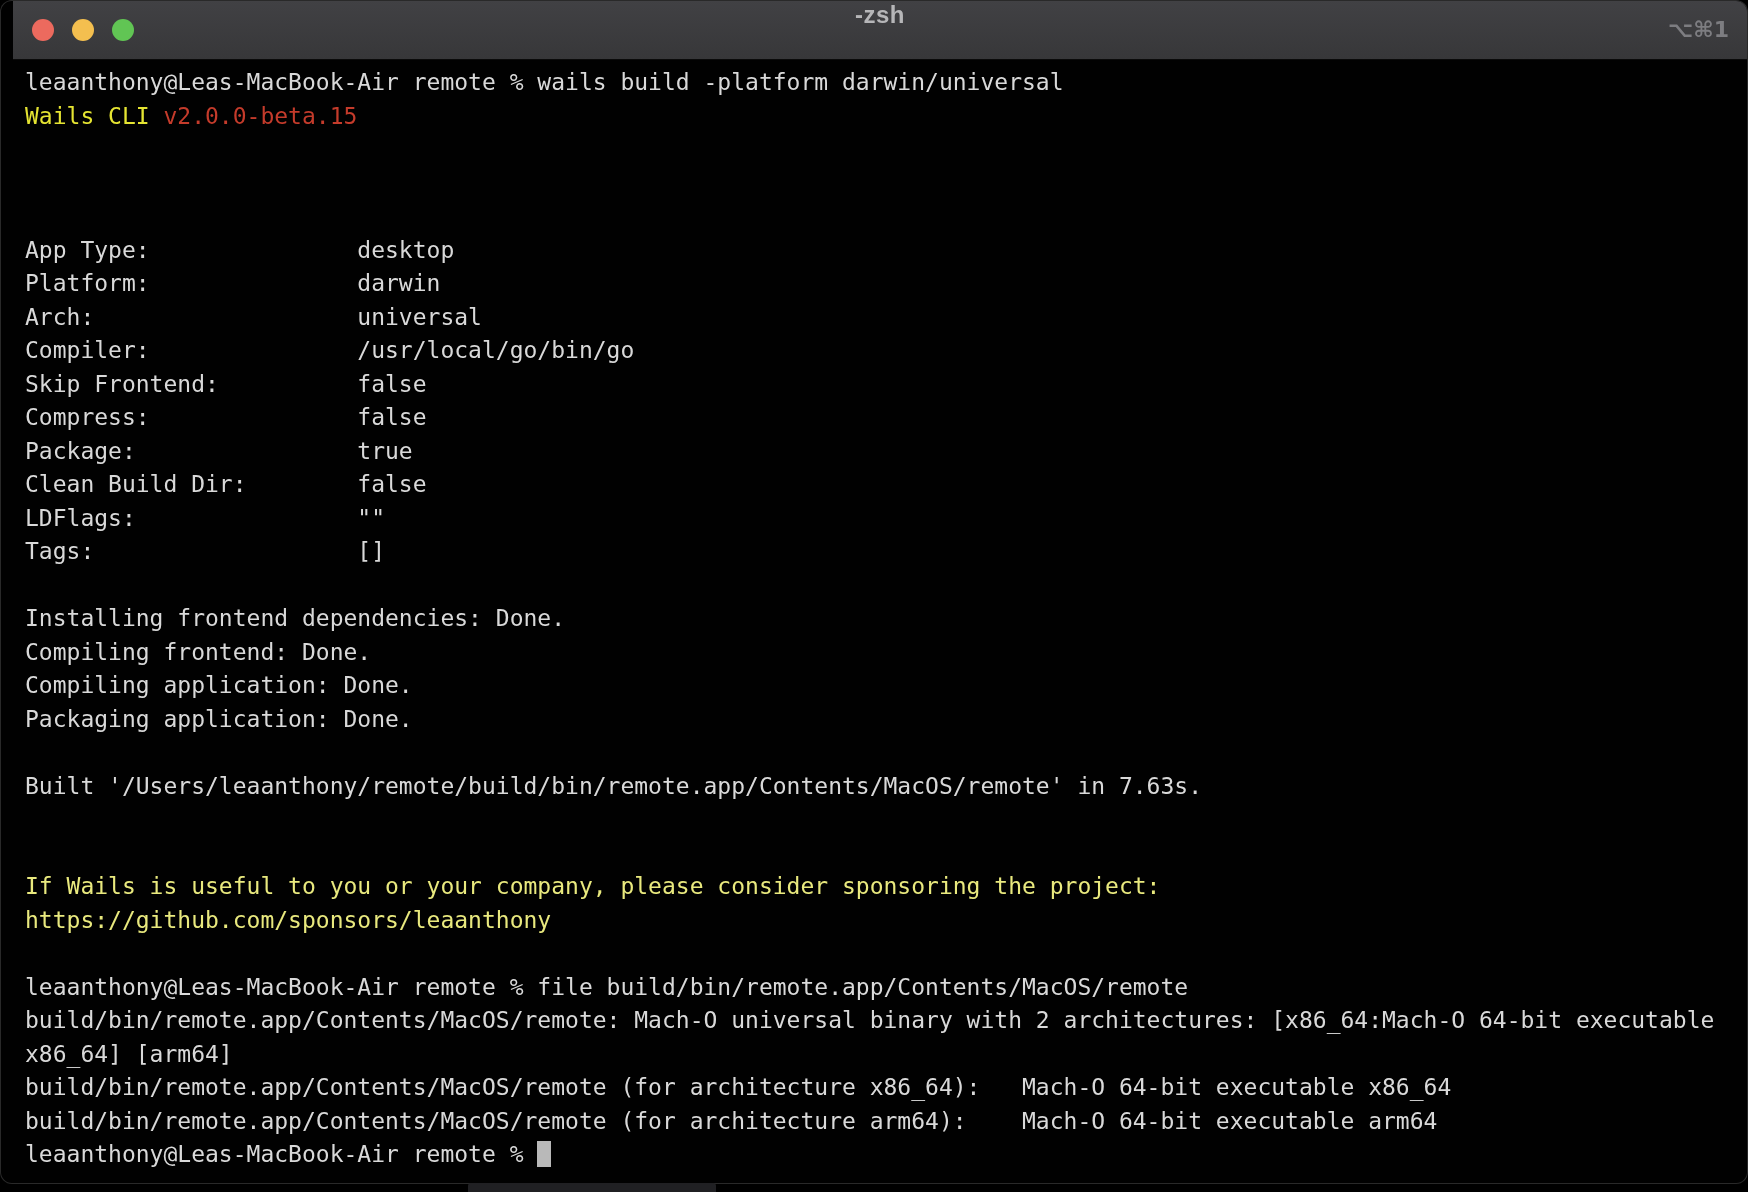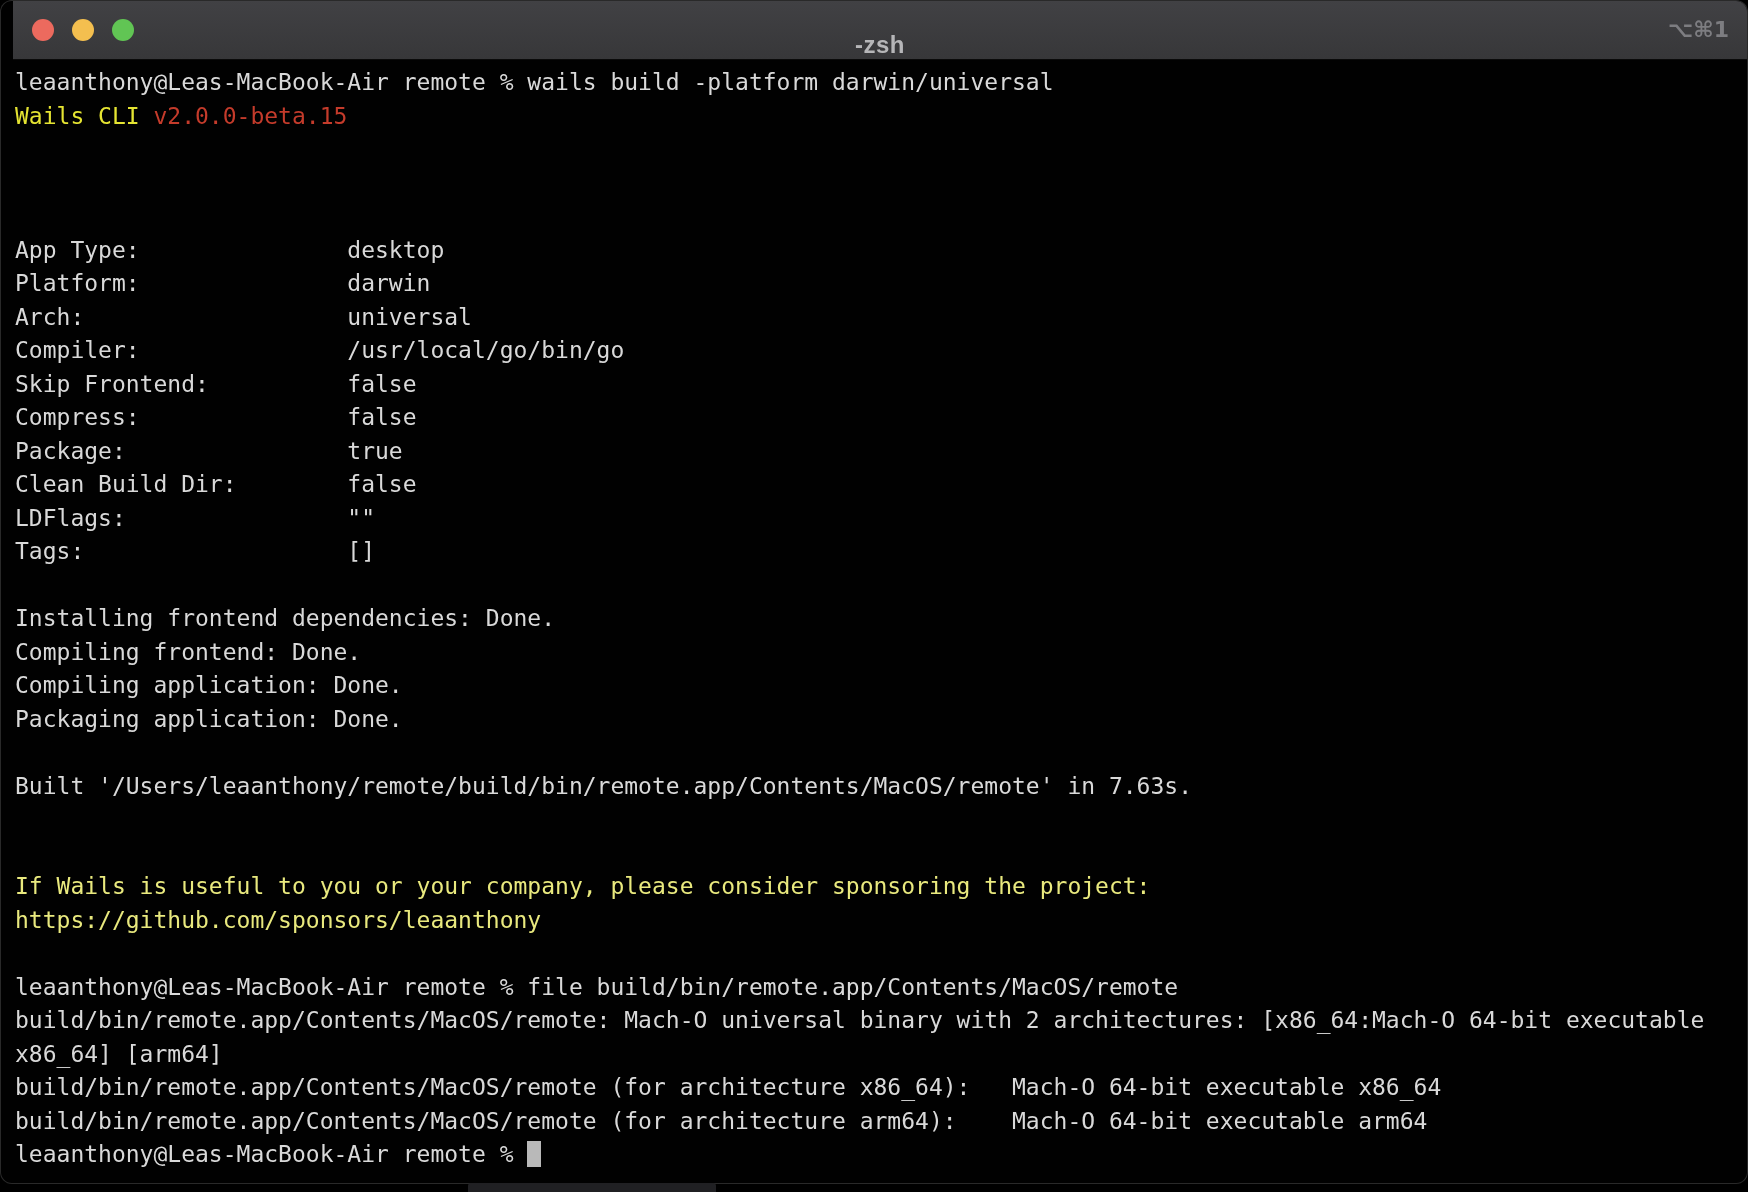--- a/index.html
+++ b/index.html
@@ -5,34 +5,34 @@
   html,body { margin:0; padding:0; background:#000; }
   body { width:1748px; height:1192px; overflow:hidden; position:relative;
          font-family:"DejaVu Sans", sans-serif; }
 
   .window { position:absolute; left:0; top:0; width:1748px; height:1184px;
             background:#010101; border-radius:12px; overflow:hidden;
             box-sizing:border-box; border:1px solid rgba(255,255,255,0.16); }
 
   .titlebar { height:58px; background:linear-gradient(#414144,#373739);
               border-bottom:1px solid #0a0a0a; position:relative;
-              display:flex; align-items:flex-end; justify-content:center;margin-left:12px; }
+              display:flex; align-items:flex-start; justify-content:center;margin-left:12px; }
 
   .traffic { position:absolute; left:19px; top:0; height:100%;
              display:flex; align-items:center; gap:18px; }
   .light { width:22px; height:22px; border-radius:50%; display:inline-block; }
 
   .title { font-family:"Liberation Sans", sans-serif; font-weight:bold;
            font-size:24px; color:#b6b6b8; letter-spacing:0.5px; }
 
   .shortcut { position:absolute; right:18px; top:50%; transform:translateY(-52%);
               font-family:"DejaVu Sans", sans-serif; font-weight:bold;
               font-size:22px; color:#7d7d81; }
 
-  .content { margin:0; padding:6px 10px 0 14px;
+  .content { margin:0; padding:6px 10px 0 24px;
              font-family:"DejaVu Sans Mono", monospace;
              font-size:23px; line-height:33.5px; white-space:pre; }
   .term-line { min-height:33.5px; }
 
   .cursor { background:#b9b9b9; }
 
   .bg-sliver { position:absolute; left:468px; top:1183px; width:248px; height:9px;
                background:#202023; border-radius:3px 3px 0 0; }
 </style>
 </head>

